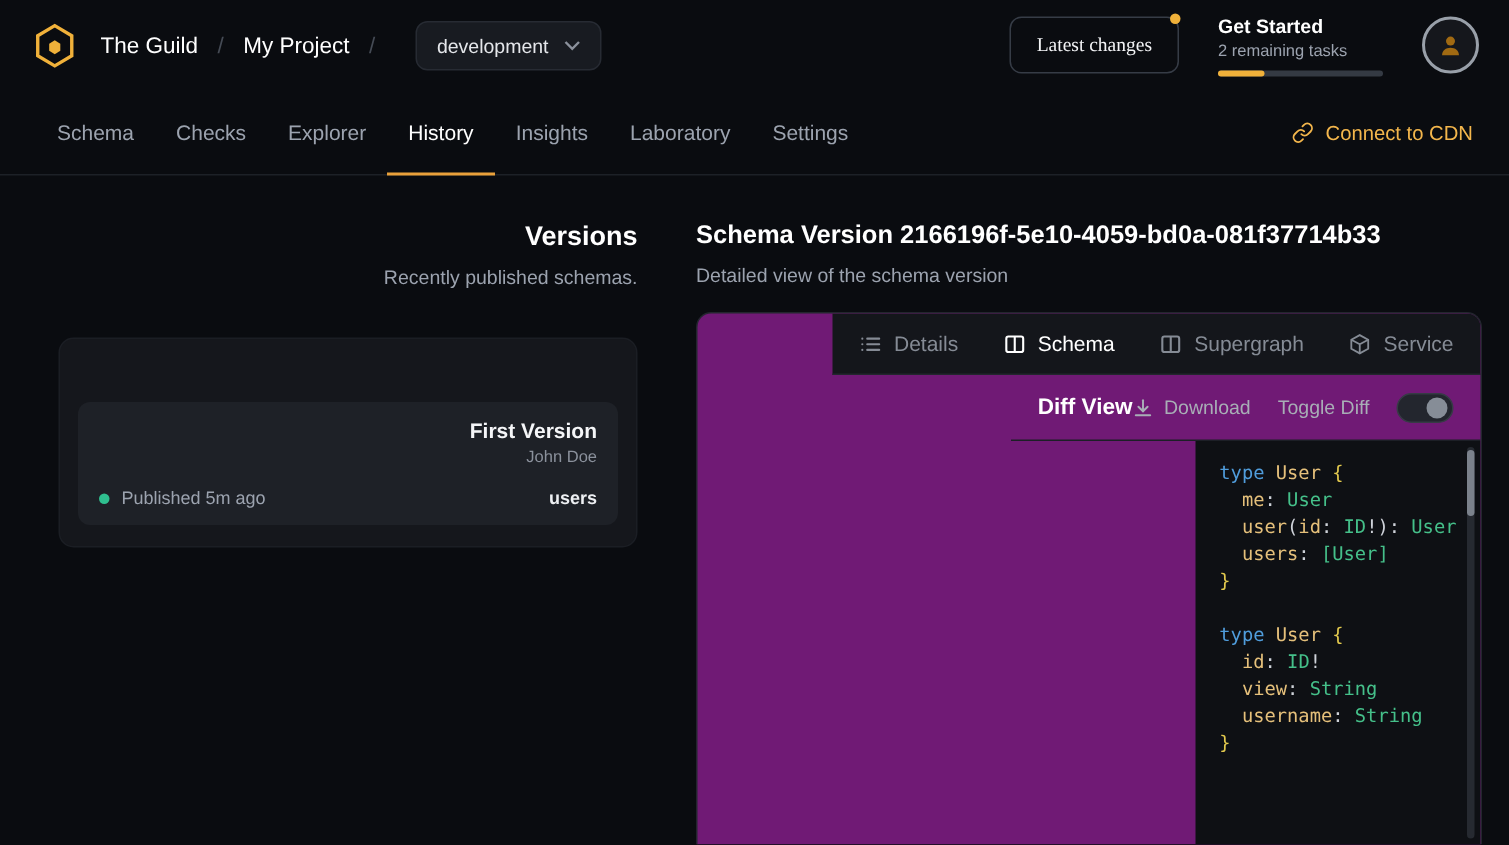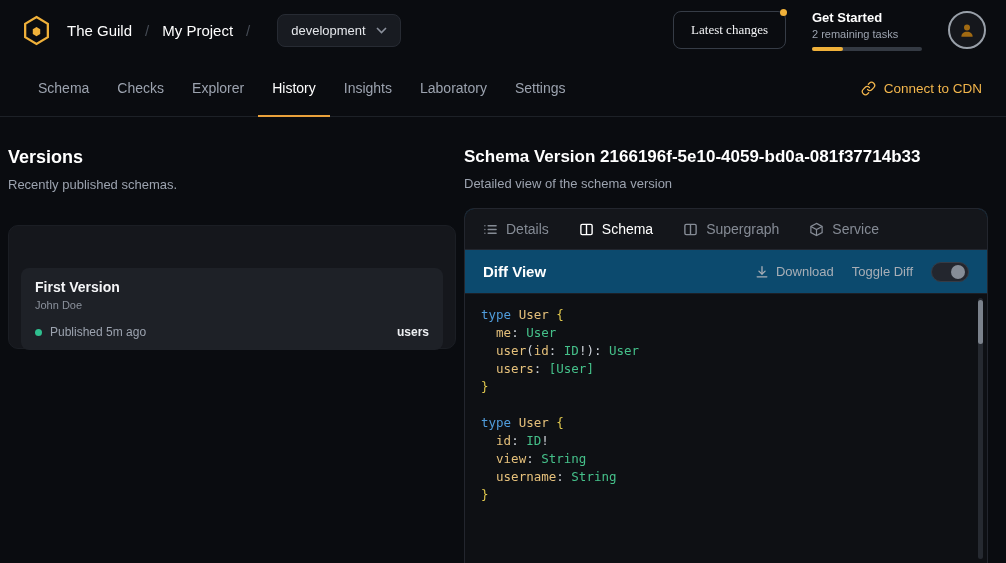--- a/index.html
+++ b/index.html
@@ -24,35 +24,35 @@
   .avatar { width:38px; height:38px; border-radius:50%; border:2px solid #99a0a9; background:#15171c; display:flex; align-items:center; justify-content:center; cursor:pointer; }
 
   
   .nav { height:57px; display:flex; align-items:stretch; border-bottom:1px solid #1d2127; padding:0 24px; }
   .nav-tab { display:flex; align-items:center; padding:0 14px; font-size:14px; color:#9ca3af; cursor:pointer; border-bottom:2px solid transparent; margin-bottom:-1px; }
   .nav-tab.active { color:#ffffff; border-bottom-color:#e9a13b; }
   .cdn-link { margin-left:auto; display:flex; align-items:center; gap:8px; color:#f3b64c; font-size:13.5px; cursor:pointer; }
 
   
   .main { display:flex; height:446px; }
-  .left { width:464px; padding:30px 8px 0; }
+  .left { width:464px; padding:30px 39px 0;text-align:right; }
   .section-title { font-size:18px; font-weight:700; color:#fff; }
   .section-sub { font-size:13px; color:#9ca3af; margin-top:9px; }
   .right .section-title { font-size:17px; white-space:nowrap; }
 
-  .vcard { margin-top:33px; background:#15171c; border:1px solid #1b1e24; border-radius:10px; padding:12px; height:124px; }
+  .vcard { margin-top:33px; background:#15171c; border:1px solid #1b1e24; border-radius:10px; padding:12px; height:140px; }
   .vitem { margin-top:30px; background:#1e2127; border-radius:8px; padding:11px 14px; cursor:pointer; }
   .vname { font-size:14px; font-weight:700; color:#f5f6f8; }
   .vauthor { font-size:11px; color:#8b919c; margin-top:4px; }
   .vstatus { display:flex; align-items:center; margin-top:14px; font-size:12px; color:#9ca3af; }
   .vdot { width:7px; height:7px; border-radius:50%; background:#2fbf8f; margin-right:8px; }
   .vservice { margin-left:auto; font-weight:700; color:#edeff2; font-size:12px; }
 
   .right { flex:1; padding:30px 18px 0 0; display:flex; flex-direction:column; }
-  .panel { flex:1; margin-top:17px; border:1px solid #23262e; border-bottom:none; border-radius:10px 10px 0 0; background:#0c4a6e; overflow:hidden; display:flex; flex-direction:column; }
+  .panel { flex:1; margin-top:17px; border:1px solid #23262e; border-bottom:none; border-radius:10px 10px 0 0; background:#701a75; overflow:hidden; display:flex; flex-direction:column;align-items:flex-end; }
   .ptabs { display:flex; align-items:center; gap:30px; padding:0 18px; height:41px; border-bottom:1px solid #23262e; background:#14161b; flex:none; }
   .ptab { display:flex; align-items:center; gap:8px; font-size:14px; color:#858b95; cursor:pointer; }
   .ptab.active { color:#ffffff; font-weight:500; }
   .diffbar { display:flex; align-items:center; padding:0 18px; height:44px; border-bottom:1px solid #1c1f26; flex:none; }
   .diff-title { font-size:15px; font-weight:700; color:#fff; }
   .diff-actions { margin-left:auto; display:flex; align-items:center; gap:18px; }
   .download { display:flex; align-items:center; gap:7px; color:#a8aeb6; font-size:13px; cursor:pointer; }
   .toggle-label { color:#a8aeb6; font-size:13px; }
   .toggle { width:38px; height:20px; border-radius:10px; background:#23262e; border:1px solid #363b45; position:relative; cursor:pointer; }
   .toggle-knob { position:absolute; top:2px; right:3px; width:14px; height:14px; border-radius:50%; background:#868d97; }

